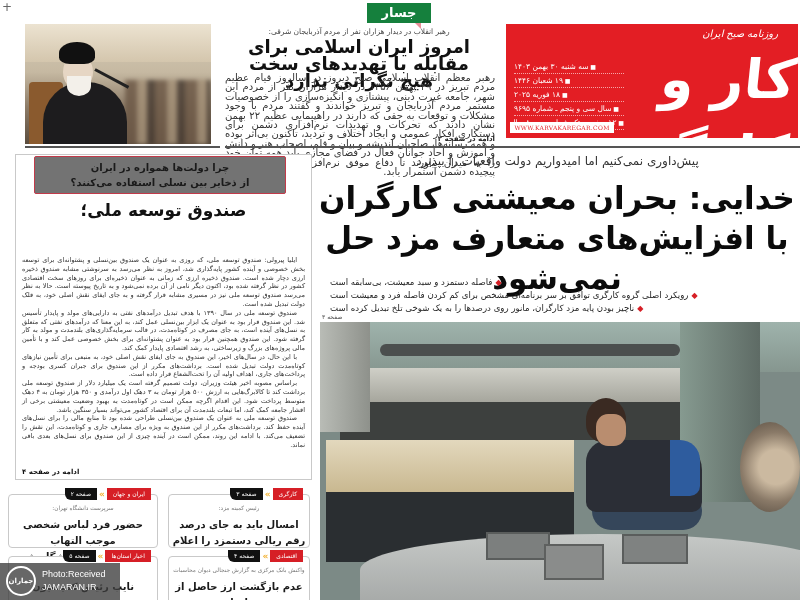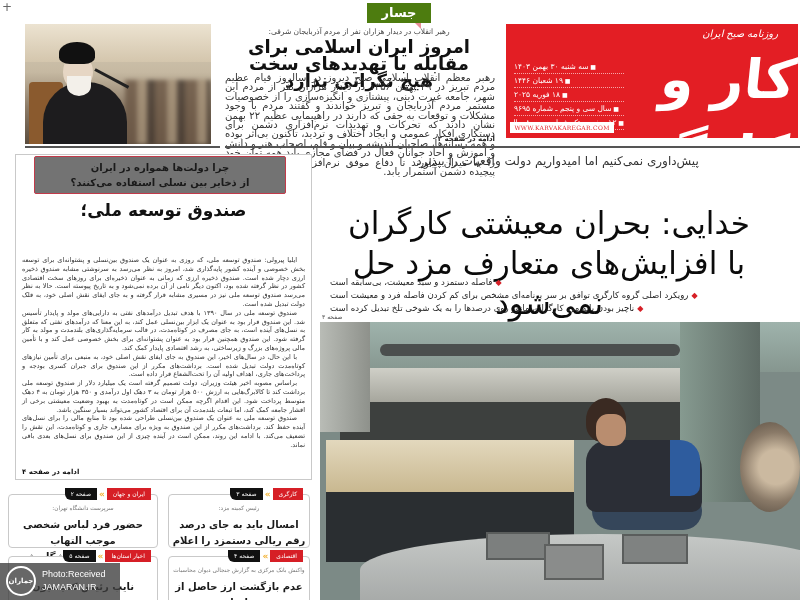--- a/index.html
+++ b/index.html
@@ -26,31 +26,31 @@
   .lp-chair { position: absolute; left: 4px; top: 58px; width: 34px; height: 62px; background: #8a5a2e; border-radius: 4px 4px 0 0; }
   .lp-body { position: absolute; left: 18px; top: 58px; width: 84px; height: 64px; background: #1d1c1e; border-radius: 40px 40px 0 0; }
   .lp-head { position: absolute; left: 38px; top: 30px; width: 30px; height: 36px; background: #e6d6c4; border-radius: 50%; }
   .lp-turban { position: absolute; left: 34px; top: 18px; width: 36px; height: 22px; background: #111; border-radius: 50% 50% 30% 30%; }
   .lp-beard { position: absolute; left: 42px; top: 52px; width: 24px; height: 20px; background: #f3f0ea; border-radius: 0 0 50% 50%; }
   .lp-mic { position: absolute; left: 70px; top: 44px; width: 38px; height: 3px; background: #222; transform: rotate(28deg); transform-origin: left; }
   .lp-crowd { position: absolute; right: 0; top: 56px; width: 86px; height: 64px; background: repeating-linear-gradient(90deg, #6e5a48 0 12px, #a39077 12px 22px, #4a3e34 22px 30px); filter: blur(2px); opacity: 0.85; }
   .leader-rule { left: 25px; top: 146px; width: 195px; height: 2px; background: #555; }
 
   
-  .jesaar-badge { left: 367px; top: 3px; width: 64px; height: 20px; background: #4d7c0f; color: #fff; font-size: 13px; font-weight: bold; text-align: center; line-height: 20px; }
+  .jesaar-badge { left: 367px; top: 3px; width: 64px; height: 20px; background: #15803d; color: #fff; font-size: 13px; font-weight: bold; text-align: center; line-height: 20px; }
   .jesaar-badge::after { content: ""; position: absolute; right: 10px; bottom: -6px; border-left: 6px solid transparent; border-top: 6px solid #e88d97; }
   .top-kicker { left: 225px; top: 27px; width: 268px; text-align: center; font-size: 7.5px; color: #444; }
   .top-headline { left: 225px; top: 38px; width: 268px; text-align: center; font-size: 18px; font-weight: bold; line-height: 17px; color: #111; }
   .top-body { left: 225px; top: 73px; width: 270px; font-size: 10px; line-height: 9.4px; color: #333; text-align: justify; }
   .top-more { left: 225px; top: 135px; width: 270px; font-size: 7px; font-weight: bold; color: #222; }
   .top-rule { left: 225px; top: 146px; width: 575px; height: 2px; background: #555; }
 
   
   .main-kicker { left: 320px; top: 154px; width: 475px; text-align: center; font-size: 12px; color: #333; }
-  .main-headline { left: 308px; top: 178px; width: 482px; text-align: center; font-size: 31px; font-weight: 400; line-height: 40px; color: #0b0b0b; letter-spacing: -0.5px; margin-top: 25px; }
+  .main-headline { left: 316px; top: 178px; width: 482px; text-align: center; font-size: 31px; font-weight: 700; line-height: 40px; color: #0b0b0b; letter-spacing: -0.5px; }
   .bullets { left: 330px; top: 276px; width: 470px; }
   .bullet { font-size: 8.6px; line-height: 12px; color: #222; text-align: left; white-space: nowrap; }
   .bullet-dot { color: #d61f26; font-size: 8px; margin-left: 3px; }
   .page-ref-small { left: 322px; top: 313px; font-size: 6px; color: #444; }
 
   
   .main-photo { left: 320px; top: 322px; width: 480px; height: 278px; background: #7c8a86; overflow: hidden; }
   .mp-bg-top { position: absolute; left: 0; top: 0; width: 100%; height: 50px; background: linear-gradient(180deg,#9fb3ac,#86968f); }
   .mp-rail { position: absolute; left: 60px; top: 22px; width: 300px; height: 12px; background: #4b4f4e; border-radius: 6px; }
   .mp-beam { position: absolute; left: 50px; top: 46px; width: 320px; height: 34px; background: linear-gradient(180deg,#cfcfc7,#a6a69d); }

